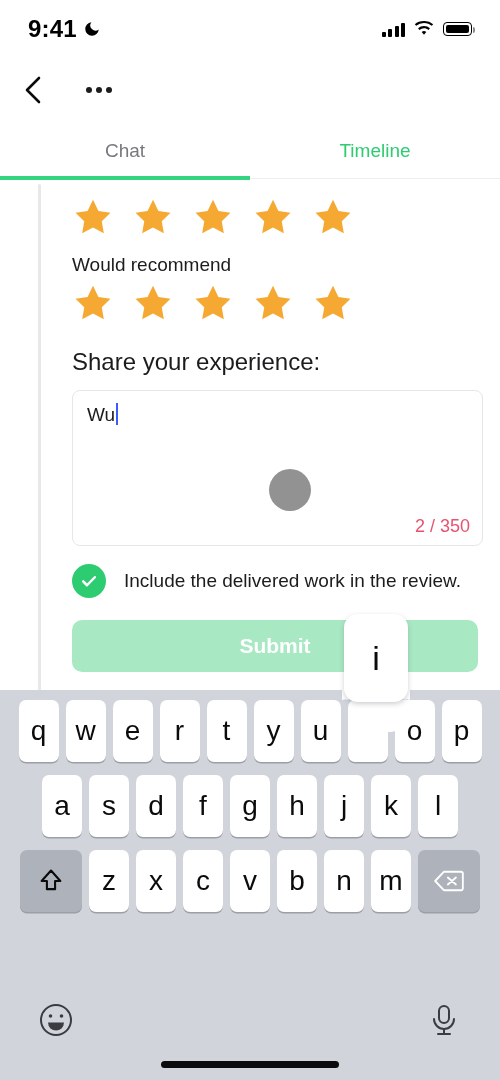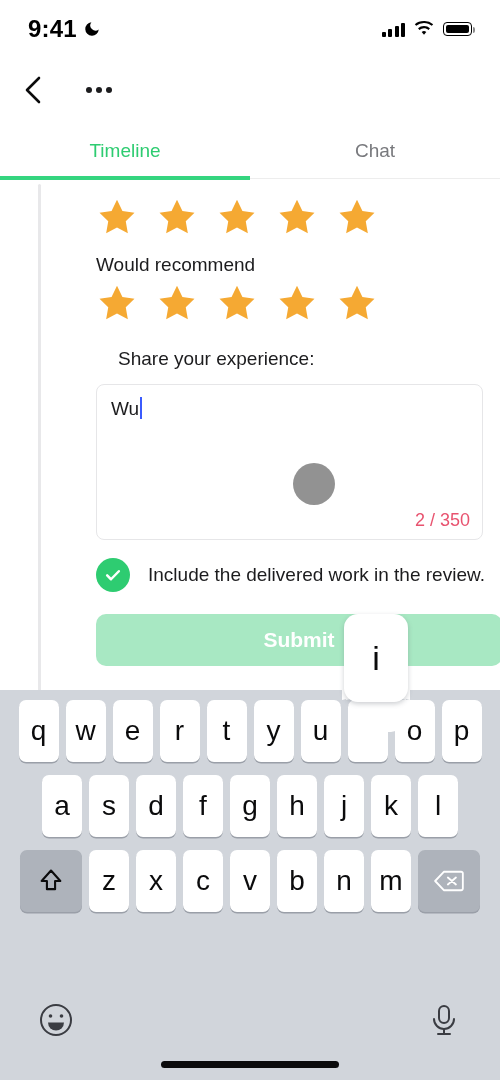--- a/index.html
+++ b/index.html
@@ -48,30 +48,30 @@
 
   
   .tabs { position: absolute; top: 122px; left: 0; width: 500px; height: 58px; display: flex; background: #fff; }
   .tab { flex: 1; display: flex; align-items: center; justify-content: center; font-size: 19px; position: relative; }
   .tab.active { color: #2ecc71; }
   .tab.inactive { color: #78797d; }
   .tab-underline { position: absolute; top: 176px; left: 0; width: 250px; height: 4px; background: #35d57f; }
   .tabs-divider { position: absolute; top: 178px; left: 250px; width: 250px; height: 1px; background: #ededed; }
 
   
-  .content { position: absolute; top: 180px; left: 0; width: 500px; bottom: 0; background: #fff; padding-left: 24px; }
+  .content { position: absolute; top: 180px; left: 0; width: 500px; bottom: 0; background: #fff; }
   .timeline-rail { position: absolute; left: 38px; top: 4px; width: 3px; height: 560px; background: #e8e8ea; border-radius: 2px; }
 
   .stars { display: flex; gap: 18px; padding-left: 72px; }
   .stars.row1 { padding-top: 16px; }
   .stars.row2 { padding-top: 6px; }
   .star { width: 42px; height: 42px; display: block; }
 
   .label-recommend { padding-left: 72px; padding-top: 16px; font-size: 19px; color: #1c1c1e; }
-  .label-share { padding-left: 72px; padding-top: 24px; font-size: 19px; color: #1c1c1e; margin-left: 22px; }
+  .label-share { padding-left: 72px; padding-top: 24px; font-size: 24px; color: #1c1c1e; }
 
   .textarea-wrap {
     position: relative; margin: 14px 17px 0 72px; height: 156px;
     border: 1px solid #e6e6e8; border-radius: 8px; background: #fff;
   }
   .textarea-text { position: absolute; left: 14px; top: 12px; font-size: 19px; color: #1c1c1e; }
   .caret { display: inline-block; width: 2px; height: 22px; background: #3b5bfd; vertical-align: -4px; margin-left: 1px; }
   .char-counter { position: absolute; right: 12px; bottom: 8px; font-size: 18px; color: #e8536f; }
   .touch-dot {
     position: absolute; left: 196px; top: 78px; width: 42px; height: 42px;
@@ -185,25 +185,25 @@
       </svg>
     </div>
     <div class="nav-more">
       <i></i>
         <i></i>
         <i></i>
     </div>
   </div>
 
   <div class="tabs">
+    <div class="tab inactive">
+      <span>Chat</span>
+    </div>
     <div class="tab active">
       <span>Timeline</span>
-    </div>
-    <div class="tab inactive">
-      <span>Chat</span>
     </div>
   </div>
   <div class="tab-underline"></div>
   <div class="tabs-divider"></div>
 
   <div class="content">
     <div class="timeline-rail"></div>
 
     <div class="stars row1">
       <svg class="star" viewBox="0 0 24 24">

